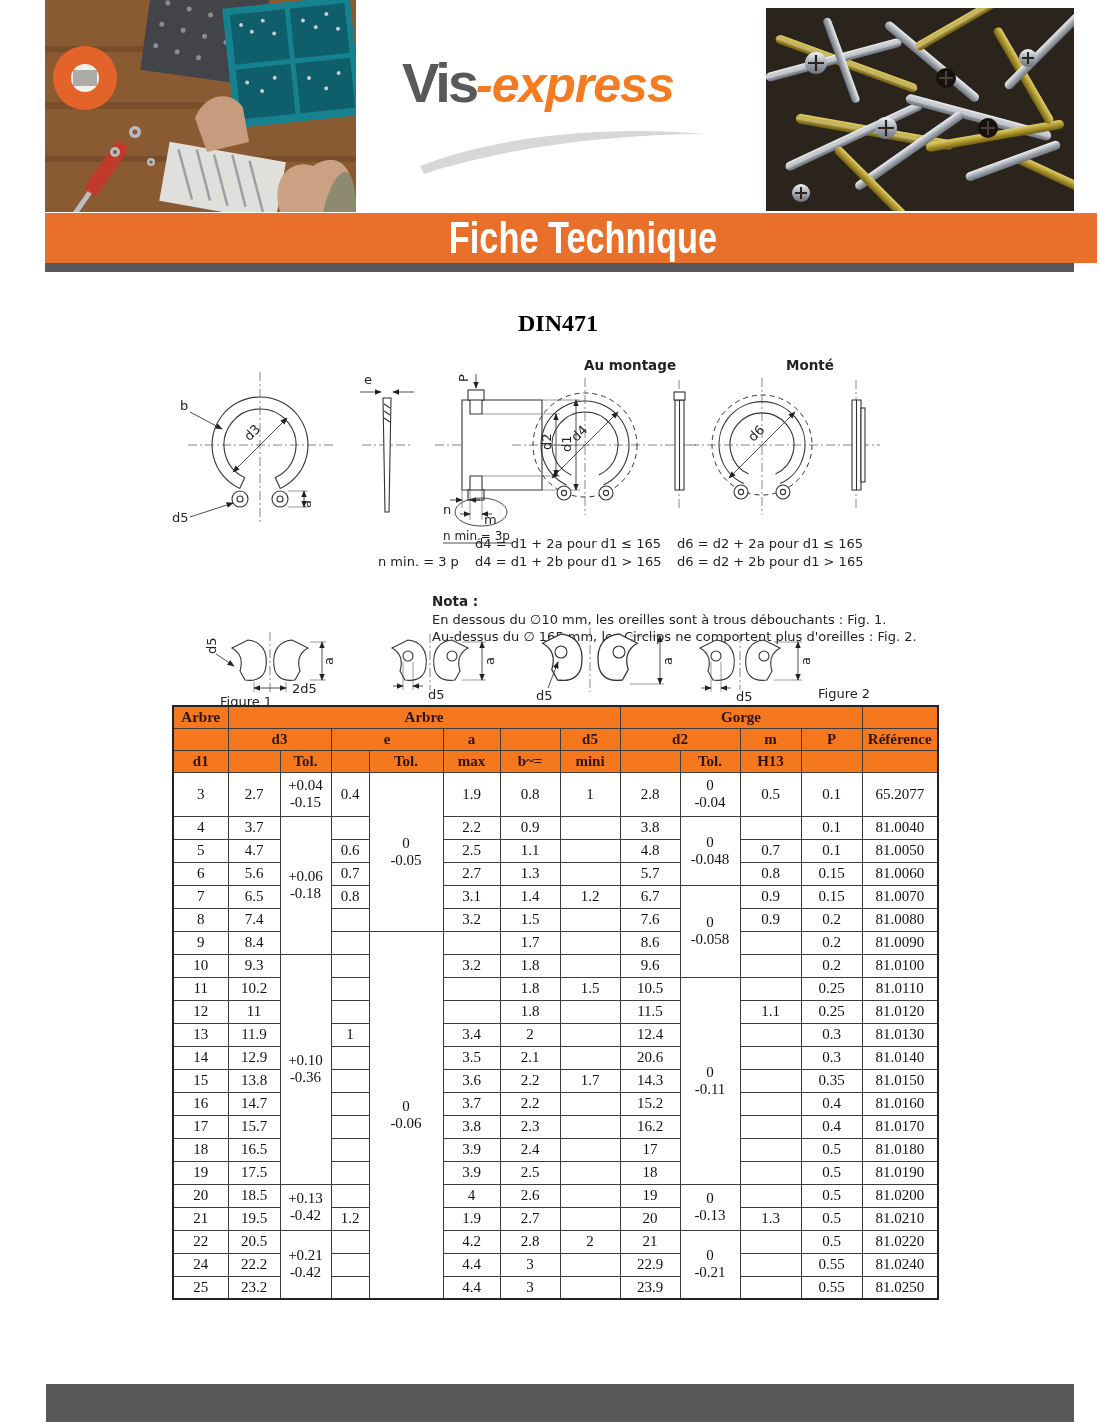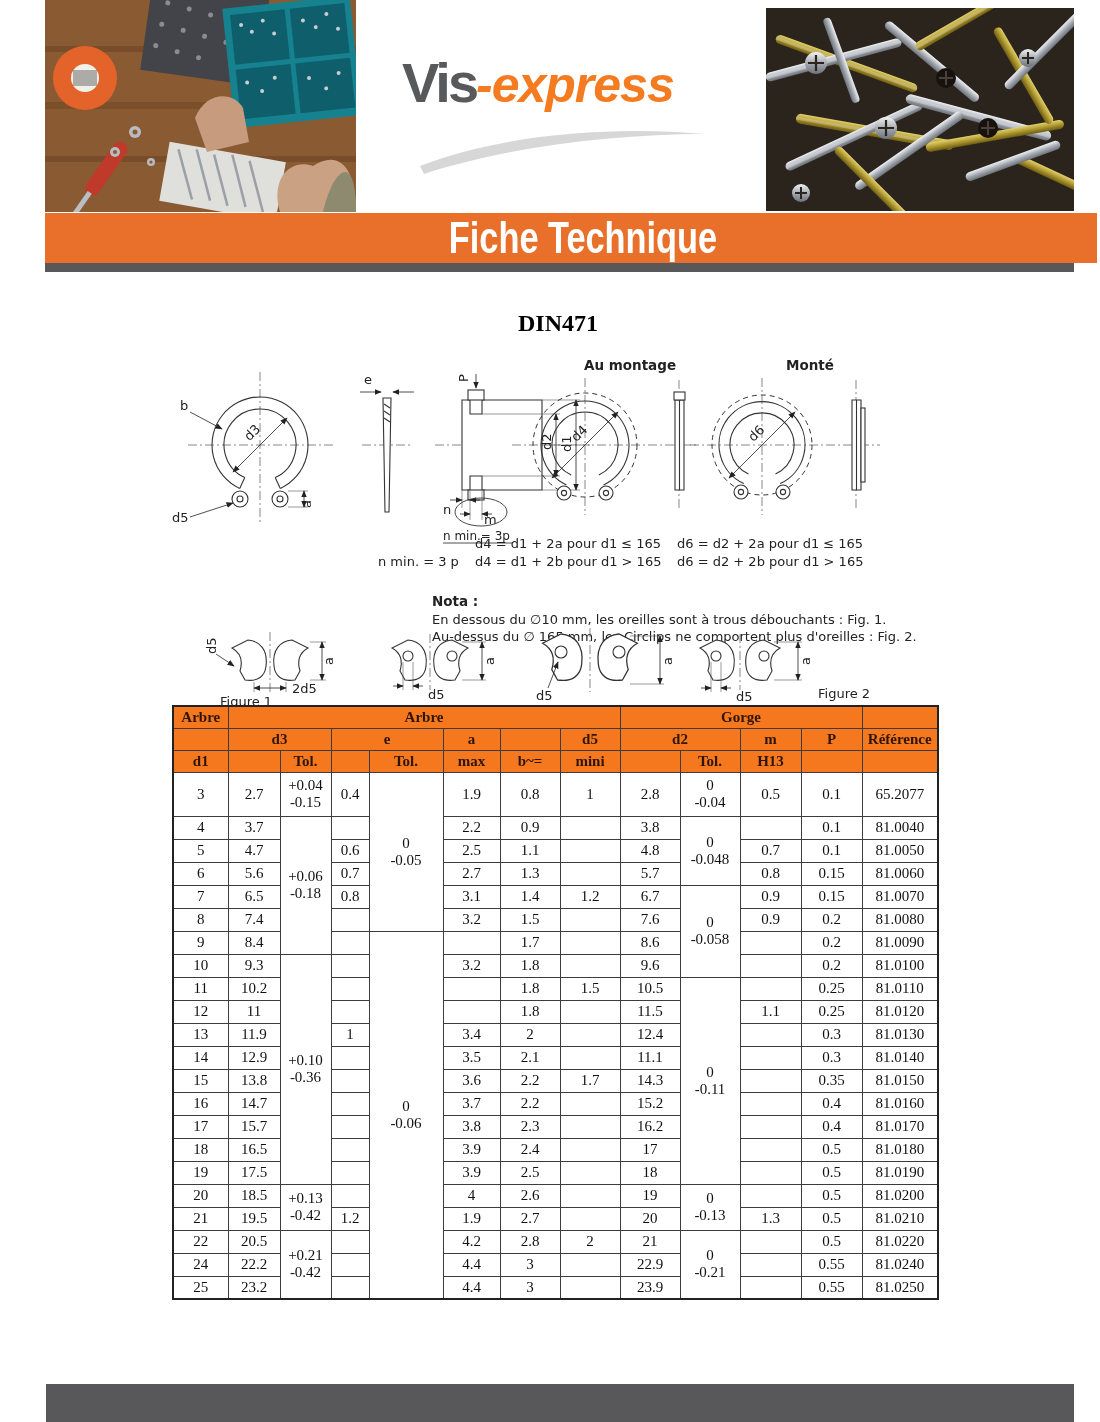--- a/index.html
+++ b/index.html
@@ -617,21 +617,21 @@
           <td>0.3</td>
           <td>81.0130</td>
         </tr>
         <tr>
           <td>14</td>
           <td>12.9</td>
           <td></td>
           <td>3.5</td>
           <td>2.1</td>
           <td></td>
-          <td>11.1</td>
+          <td>20.6</td>
           <td></td>
           <td>0.3</td>
           <td>81.0140</td>
         </tr>
         <tr>
           <td>15</td>
           <td>13.8</td>
           <td></td>
           <td>3.6</td>
           <td>2.2</td>

